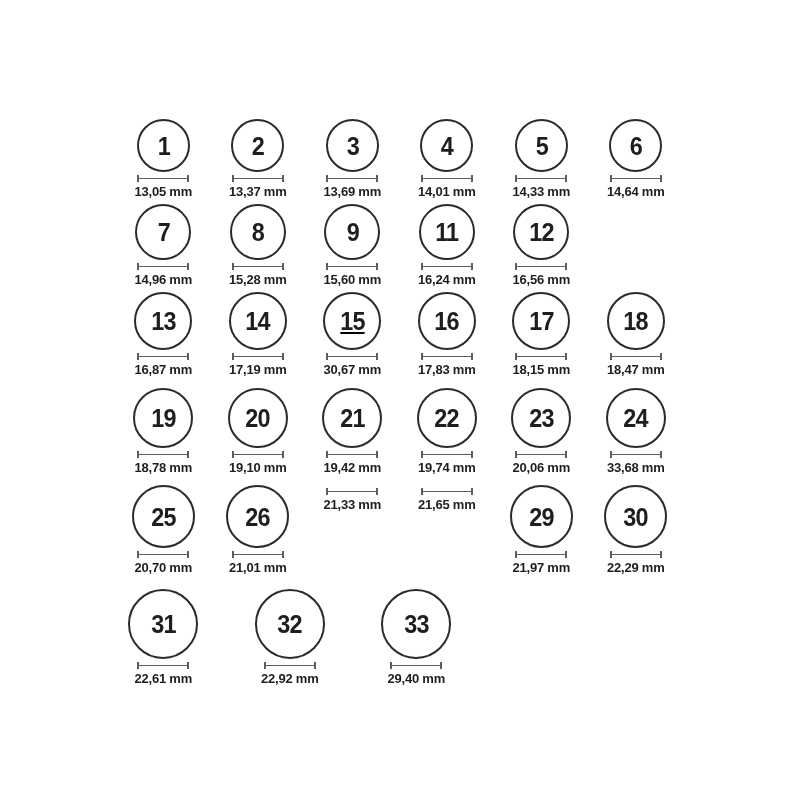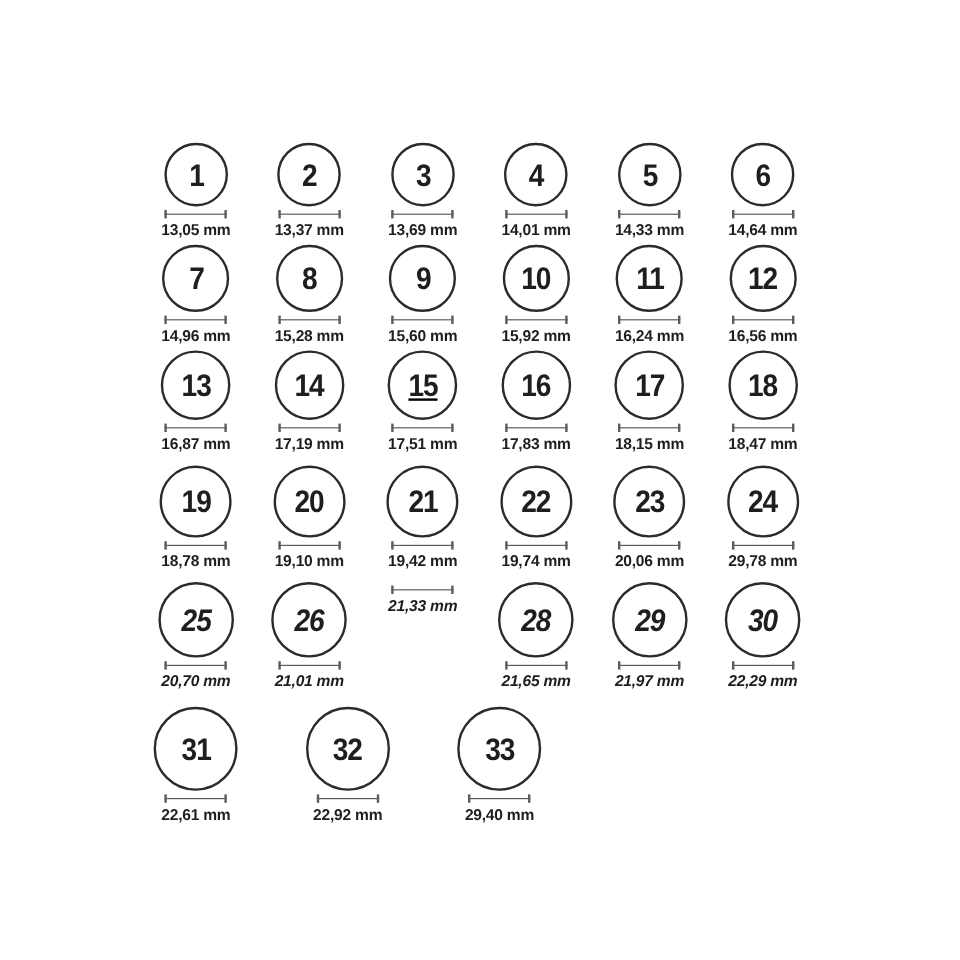--- a/index.html
+++ b/index.html
@@ -189,31 +189,20 @@
         </div>
         <div class="ruler">
           <span class="tick-left"></span>
           <span class="ruler-line"></span>
           <span class="tick-right"></span>
         </div>
         <div class="dia-label">15,60 mm</div>
       </div>
       <div class="cell">
         <div class="circle" style="width: 56px; height: 56px;">
-          <span class="num">10</span>
-        </div>
-        <div class="ruler">
-          <span class="tick-left"></span>
-          <span class="ruler-line"></span>
-          <span class="tick-right"></span>
-        </div>
-        <div class="dia-label">15,92 mm</div>
-      </div>
-      <div class="cell">
-        <div class="circle" style="width: 56px; height: 56px;">
           <span class="num">11</span>
         </div>
         <div class="ruler">
           <span class="tick-left"></span>
           <span class="ruler-line"></span>
           <span class="tick-right"></span>
         </div>
         <div class="dia-label">16,24 mm</div>
       </div>
       <div class="cell">
@@ -253,21 +242,21 @@
       </div>
       <div class="cell">
         <div class="circle" style="width: 58px; height: 58px; text-decoration: underline;">
           <span class="num">15</span>
         </div>
         <div class="ruler">
           <span class="tick-left"></span>
           <span class="ruler-line"></span>
           <span class="tick-right"></span>
         </div>
-        <div class="dia-label">17,51 mm</div>
+        <div class="dia-label">30,67 mm</div>
       </div>
       <div class="cell">
         <div class="circle" style="width: 58px; height: 58px;">
           <span class="num">16</span>
         </div>
         <div class="ruler">
           <span class="tick-left"></span>
           <span class="ruler-line"></span>
           <span class="tick-right"></span>
         </div>
@@ -354,24 +343,24 @@
       </div>
       <div class="cell">
         <div class="circle" style="width: 60px; height: 60px;">
           <span class="num">24</span>
         </div>
         <div class="ruler">
           <span class="tick-left"></span>
           <span class="ruler-line"></span>
           <span class="tick-right"></span>
         </div>
-        <div class="dia-label">29,78 mm</div>
-      </div>
-    </div>
-    <div class="row" style="top: 485px; font-style: italic;">
+        <div class="dia-label">33,68 mm</div>
+      </div>
+    </div>
+    <div class="row" style="top: 485px;">
       <div class="cell">
         <div class="circle" style="width: 63px; height: 63px;">
           <span class="num">25</span>
         </div>
         <div class="ruler">
           <span class="tick-left"></span>
           <span class="ruler-line"></span>
           <span class="tick-right"></span>
         </div>
         <div class="dia-label">20,70 mm</div>
@@ -389,23 +378,20 @@
       </div>
       <div class="cell">
         <div class="ruler">
           <span class="tick-left"></span>
           <span class="ruler-line"></span>
           <span class="tick-right"></span>
         </div>
         <div class="dia-label">21,33 mm</div>
       </div>
       <div class="cell">
-        <div class="circle" style="width: 63px; height: 63px;">
-          <span class="num">28</span>
-        </div>
         <div class="ruler">
           <span class="tick-left"></span>
           <span class="ruler-line"></span>
           <span class="tick-right"></span>
         </div>
         <div class="dia-label">21,65 mm</div>
       </div>
       <div class="cell">
         <div class="circle" style="width: 63px; height: 63px;">
           <span class="num">29</span>

